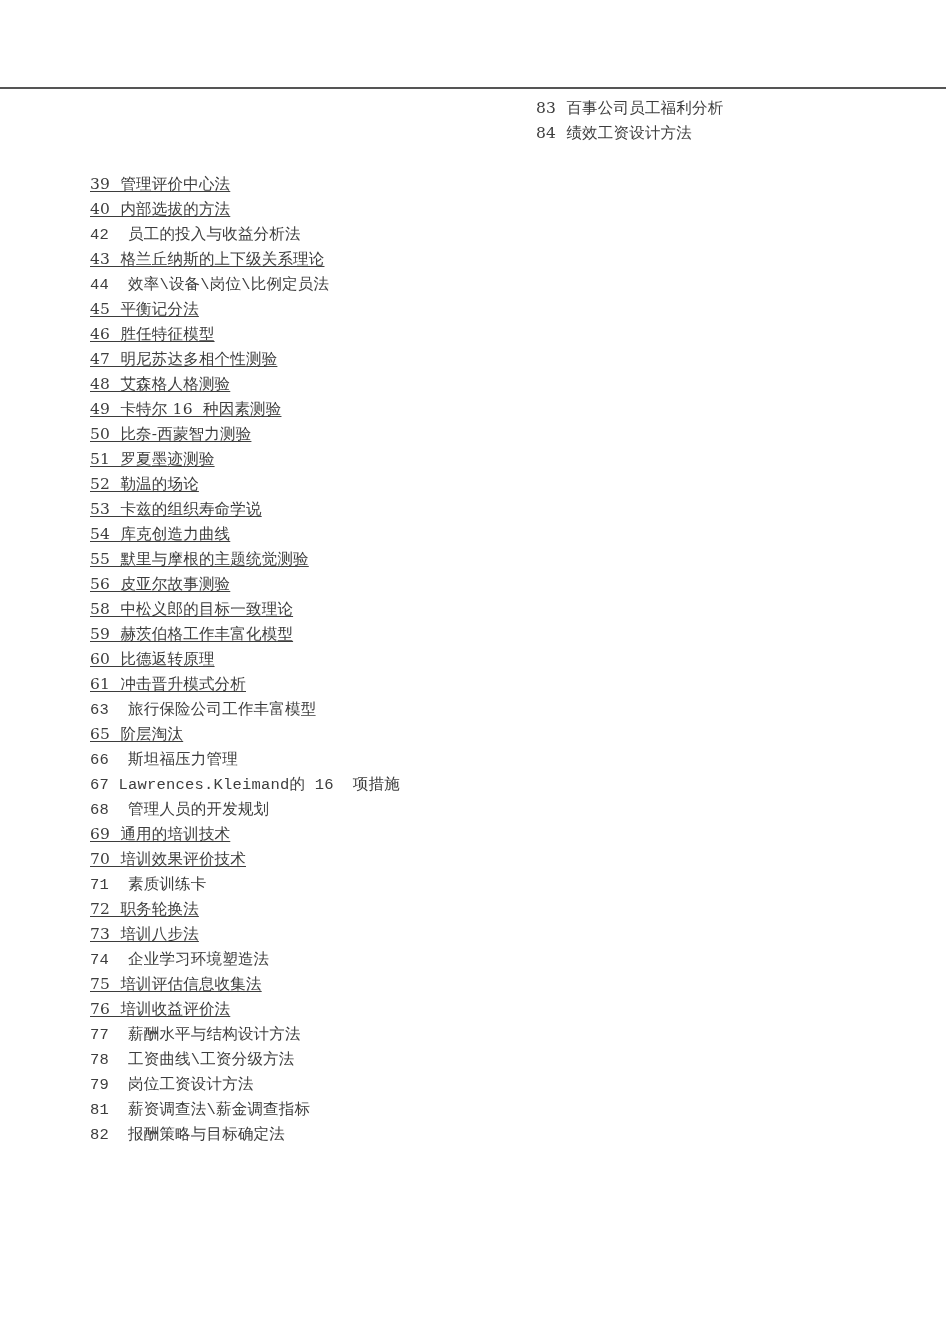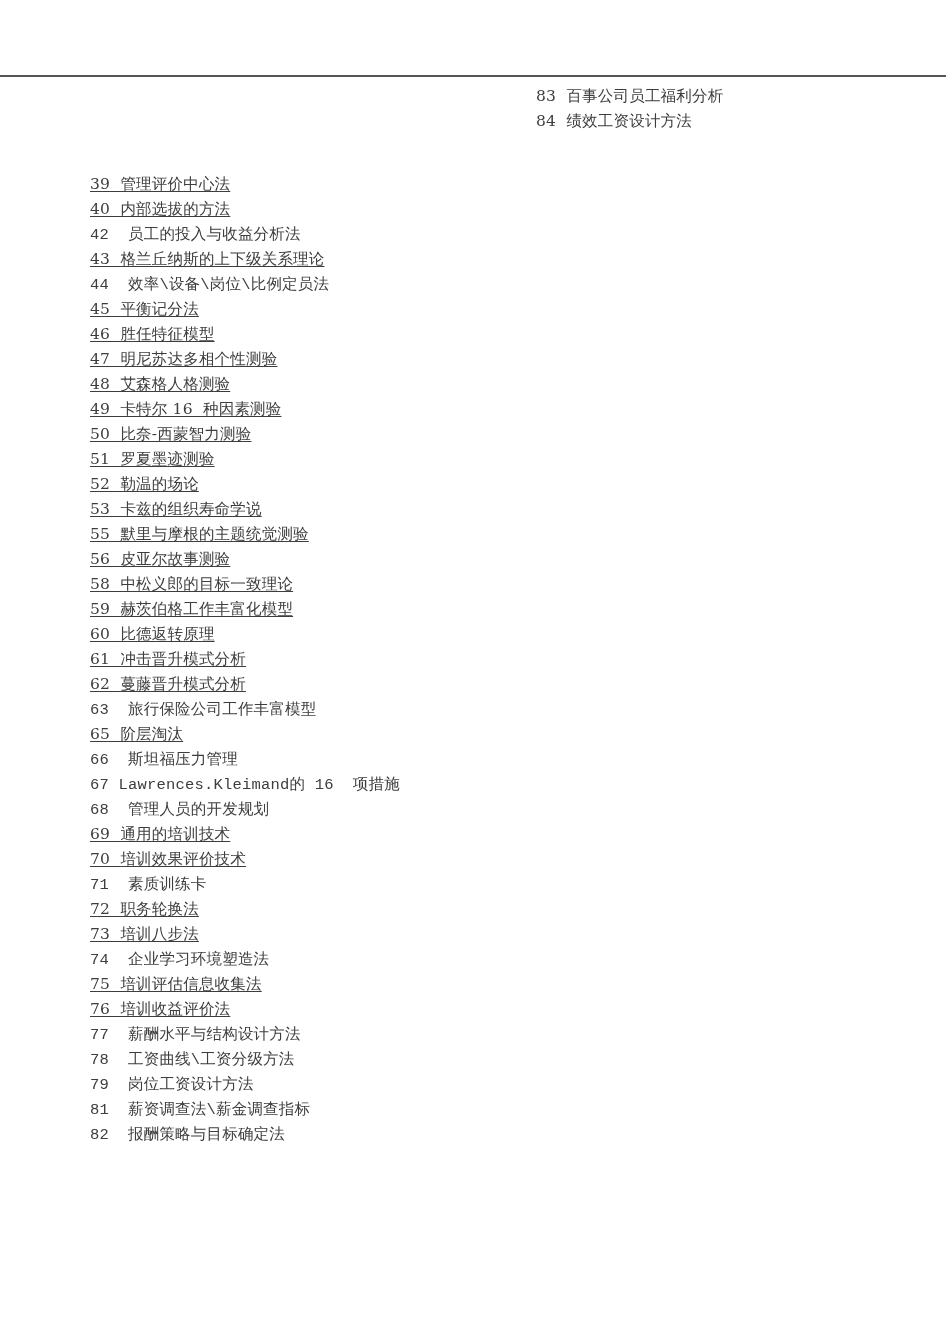--- a/index.html
+++ b/index.html
@@ -14,21 +14,21 @@
     position: relative;
     overflow: hidden;
     font-family: "DejaVu Serif", "Liberation Serif", serif;
     color: #3a3a3a;
   }
 
   
   .page-header {
     position: absolute;
     left: 0;
-    top: 4px;
+    top: 16px;
     width: 844px;
     height: 132px;
     padding-left: 28px;
   }
   .header-rule {
     position: absolute;
     left: 0;
     top: 71px;
     width: 946px;
     height: 0;
@@ -95,27 +95,27 @@
     <div class="list-item plain"><span class="entry-text">44  效率\设备\岗位\比例定员法</span></div>
     <div class="list-item linked"><span class="entry-text">45  平衡记分法</span></div>
     <div class="list-item linked"><span class="entry-text">46  胜任特征模型</span></div>
     <div class="list-item linked"><span class="entry-text">47  明尼苏达多相个性测验</span></div>
     <div class="list-item linked"><span class="entry-text">48  艾森格人格测验</span></div>
     <div class="list-item linked"><span class="entry-text">49  卡特尔 16  种因素测验</span></div>
     <div class="list-item linked"><span class="entry-text">50  比奈-西蒙智力测验</span></div>
     <div class="list-item linked"><span class="entry-text">51  罗夏墨迹测验</span></div>
     <div class="list-item linked"><span class="entry-text">52  勒温的场论</span></div>
     <div class="list-item linked"><span class="entry-text">53  卡兹的组织寿命学说</span></div>
+    <div class="list-item linked"><span class="entry-text">54  库克创造力曲线</span></div>
     <div class="list-item linked"><span class="entry-text">55  默里与摩根的主题统觉测验</span></div>
     <div class="list-item linked"><span class="entry-text">56  皮亚尔故事测验</span></div>
     <div class="list-item linked"><span class="entry-text">58  中松义郎的目标一致理论</span></div>
     <div class="list-item linked"><span class="entry-text">59  赫茨伯格工作丰富化模型</span></div>
     <div class="list-item linked"><span class="entry-text">60  比德返转原理</span></div>
     <div class="list-item linked"><span class="entry-text">61  冲击晋升模式分析</span></div>
-    <div class="list-item linked"><span class="entry-text">62  蔓藤晋升模式分析</span></div>
     <div class="list-item plain"><span class="entry-text">63  旅行保险公司工作丰富模型</span></div>
     <div class="list-item linked"><span class="entry-text">65  阶层淘汰</span></div>
     <div class="list-item plain"><span class="entry-text">66  斯坦福压力管理</span></div>
     <div class="list-item plain"><span class="entry-text">67 Lawrences.Kleimand的 16  项措施</span></div>
     <div class="list-item plain"><span class="entry-text">68  管理人员的开发规划</span></div>
     <div class="list-item linked"><span class="entry-text">69  通用的培训技术</span></div>
     <div class="list-item linked"><span class="entry-text">70  培训效果评价技术</span></div>
     <div class="list-item plain"><span class="entry-text">71  素质训练卡</span></div>
     <div class="list-item linked"><span class="entry-text">72  职务轮换法</span></div>
     <div class="list-item linked"><span class="entry-text">73  培训八步法</span></div>

